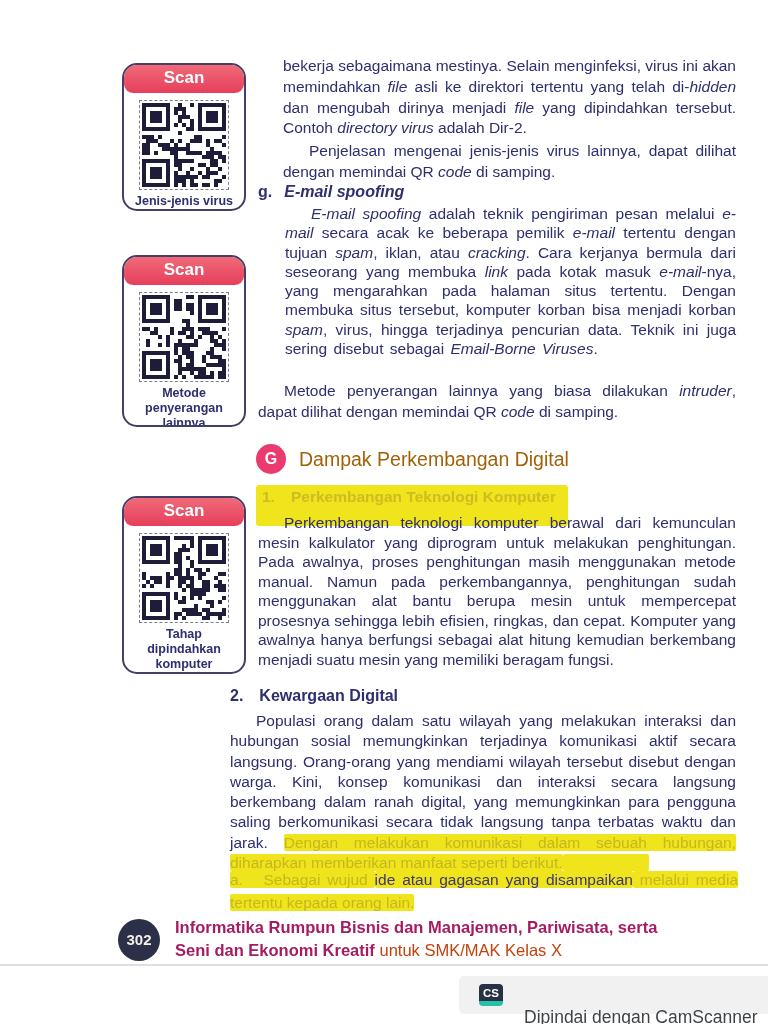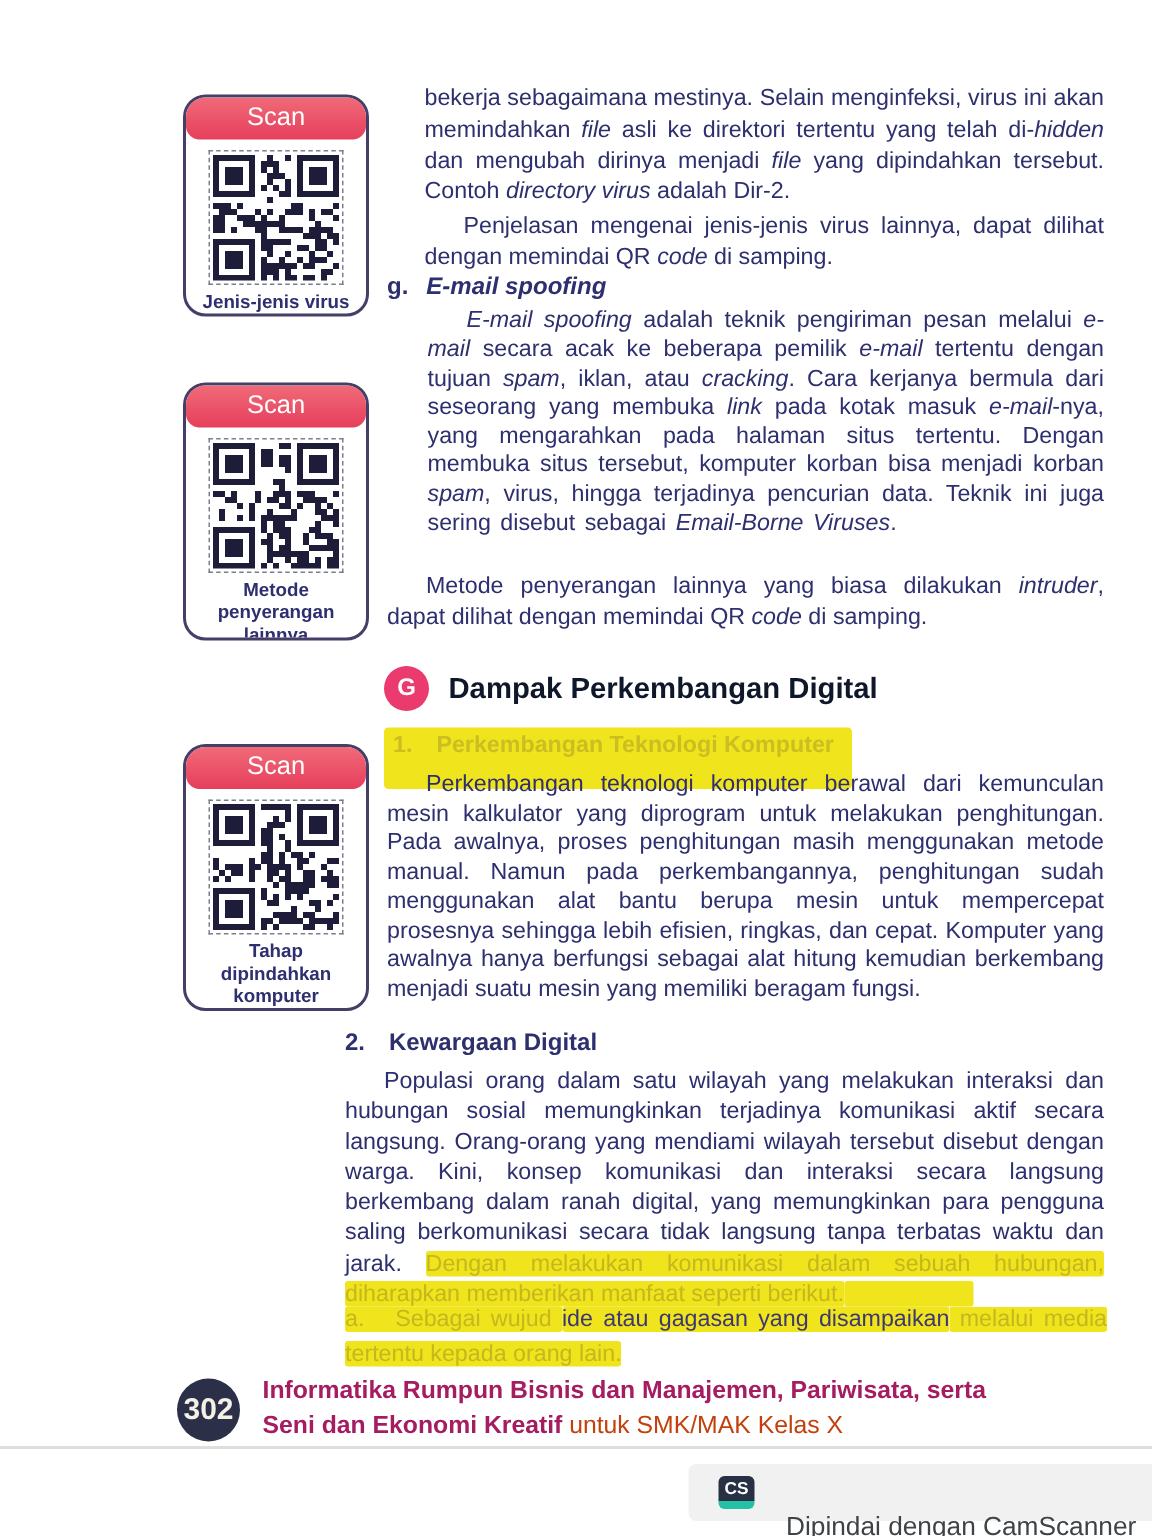--- a/index.html
+++ b/index.html
@@ -5,55 +5,55 @@
   html,body{margin:0;padding:0;background:#ffffff;}
   .page{position:relative;width:768px;height:1024px;background:#ffffff;overflow:hidden;
         font-family:"Liberation Sans", sans-serif;}
 
   
   .scanbox{position:absolute;width:124px;box-sizing:border-box;border:2px solid #453e66;
            border-radius:15px;background:#fff;overflow:hidden;}
   .sb1{left:122px;top:63px;height:148px;}
   .sb2{left:122px;top:255px;height:172px;}
   .sb3{left:122px;top:496px;height:178px;}
-  .scanhead{background:linear-gradient(180deg,#f06a78,#e63e5c);color:#fff;font-weight:normal;
+  .scanhead{background:linear-gradient(180deg,#f06a78,#e63e5c);color:#fff;font-weight:bold;
             font-size:17px;text-align:center;padding:3px 0 5px;border-radius:11px 11px 9px 9px;}
   .qrframe{width:84px;margin:7px auto 3px;border:1.5px dashed #7d7d90;padding:2px;background:#fff;}
   .qr{display:block;width:100%;height:auto;fill:#1d1d3a;}
   .scancap{font-size:12.5px;font-weight:bold;color:#2d2f6e;text-align:center;line-height:1.18;padding:1px 4px 6px;}
 
   
   .blk{position:absolute;margin:0;color:#2d2f6e;font-size:15.5px;text-align:justify;}
   .i{font-style:italic;}
   .indent{text-indent:26px;}
   .intro1{left:283px;top:56px;width:453px;line-height:20.8px;}
   .intro2{left:283px;top:141px;width:453px;line-height:20.8px;}
   .gitem{left:258px;top:183px;font-weight:bold;font-size:16px;}
   .gtitle{font-style:italic;margin-left:12px;}
   .spoof{left:285px;top:204px;width:451px;line-height:19.3px;word-spacing:2px;}
   .metode{left:258px;top:380px;width:478px;line-height:21px;}
   .secg{left:256px;top:444px;}
   .badge{display:inline-block;width:30px;height:30px;border-radius:50%;background:#ea3a6e;color:#fff;
          font-weight:bold;font-size:16px;text-align:center;line-height:30px;vertical-align:middle;}
-  .sectitle{color:#0f172a;font-weight:bold;font-size:19.5px;margin-left:13px;vertical-align:middle;}
+  .sectitle{color:#a16207;font-weight:normal;font-size:19.5px;margin-left:13px;vertical-align:middle;}
   .sub1hl{left:256px;top:485px;background:#f0e41c;color:#ccbd22;font-weight:bold;font-size:15.5px;
           padding:3px 12px 20px 4px;border-radius:3px;}
   .s1num{margin-right:16px;margin-left:2px;}
   .perk{left:258px;top:513px;width:478px;line-height:19.5px;}
   .sub2{left:230px;top:687px;font-weight:bold;font-size:16px;}
   .s2title{margin-left:16px;}
   .kewa{left:230px;top:711px;width:506px;line-height:20.3px;}
   .itema{left:230px;top:869px;width:508px;line-height:22.5px;}
   .hl{background:#f0e41c;color:#c5b71f;border-radius:2px;-webkit-box-decoration-break:clone;box-decoration-break:clone;}
   .hlb{background:#f0e41c;color:#3c3873;border-radius:2px;-webkit-box-decoration-break:clone;box-decoration-break:clone;}
 
   
   .footer{position:absolute;left:118px;top:916px;}
   .pagenum{position:absolute;left:0;top:3px;width:42px;height:42px;border-radius:50%;background:#2b3048;
-           color:#f5f0e6;font-size:20px;font-weight:bold;text-align:center;line-height:42px;}
+           color:#f5f0e6;font-size:15px;font-weight:bold;text-align:center;line-height:42px;}
   .ftext{margin-left:57px;width:520px;font-size:16.5px;line-height:23px;}
   .mag{color:#a51c61;font-weight:bold;}
   .nv{color:#c2410c;}
 
   .divider{position:absolute;left:0;top:964px;width:768px;height:2px;background:#dedede;}
 
   
   .scanbar{position:absolute;left:459px;top:976px;width:309px;height:38px;background:#f1f1f1;
            border-radius:5px 0 0 5px;display:flex;align-items:center;gap:21px;padding-left:20px;box-sizing:border-box;}
   .cslogo{width:24px;height:22px;border-radius:4px;background:linear-gradient(180deg,#273143 76%,#25c1a4 76%);

